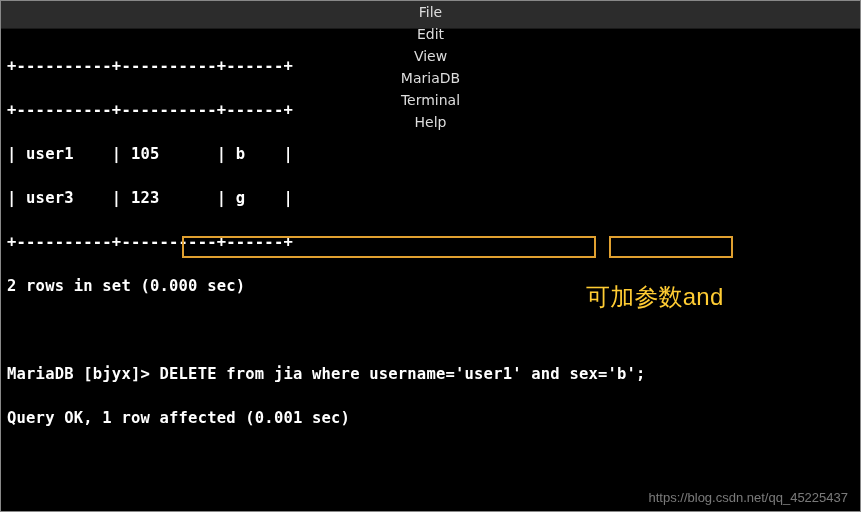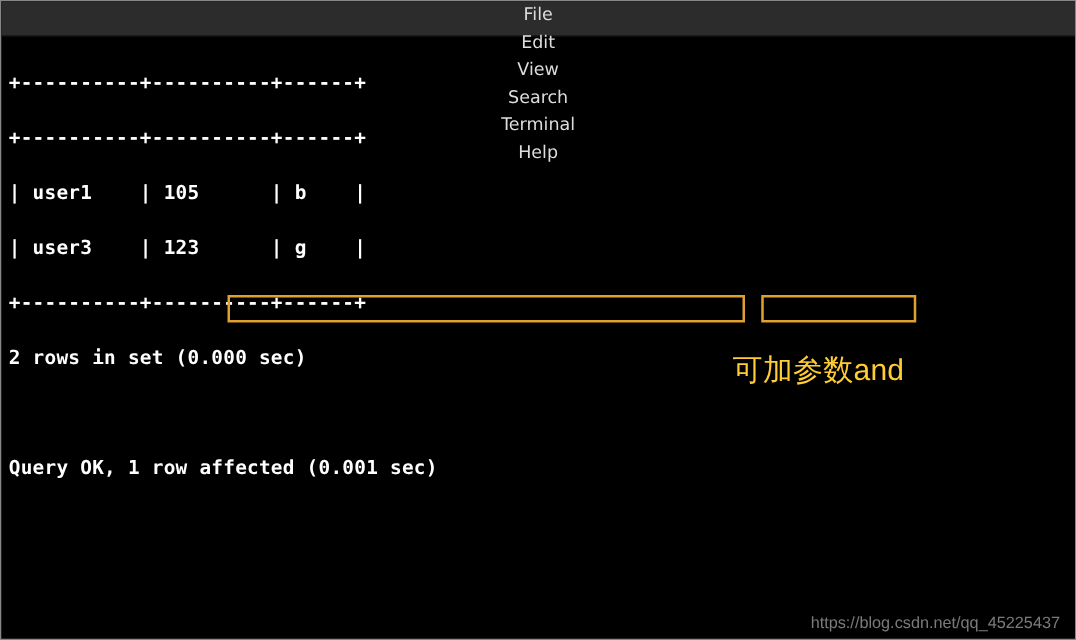--- a/index.html
+++ b/index.html
@@ -65,33 +65,34 @@
     font-weight: normal;
   }
 </style>
 </head>
 <body>
 
 <div class="menubar">
   <div class="menu-item">File</div>
   <div class="menu-item">Edit</div>
   <div class="menu-item">View</div>
-  <div class="menu-item">Search</div>
+  <div class="menu-item">MariaDB</div>
   <div class="menu-item">Terminal</div>
   <div class="menu-item">Help</div>
 </div>
 
 <div class="terminal">
 <span class="tline">+----------+----------+------+</span>
 <span class="tline">+----------+----------+------+</span>
 <span class="tline">| user1    | 105      | b    |</span>
 <span class="tline">| user3    | 123      | g    |</span>
 <span class="tline">+----------+----------+------+</span>
 <span class="tline">2 rows in set (0.000 sec)</span>
 <span class="tline"></span>
+<span class="tline"><span>MariaDB [bjyx]&gt;</span><span> DELETE from jia where username='user1' and sex='b';</span></span>
 <span class="tline">Query OK, 1 row affected (0.001 sec)</span>
 
 
 
 
 
 
 
 
 

